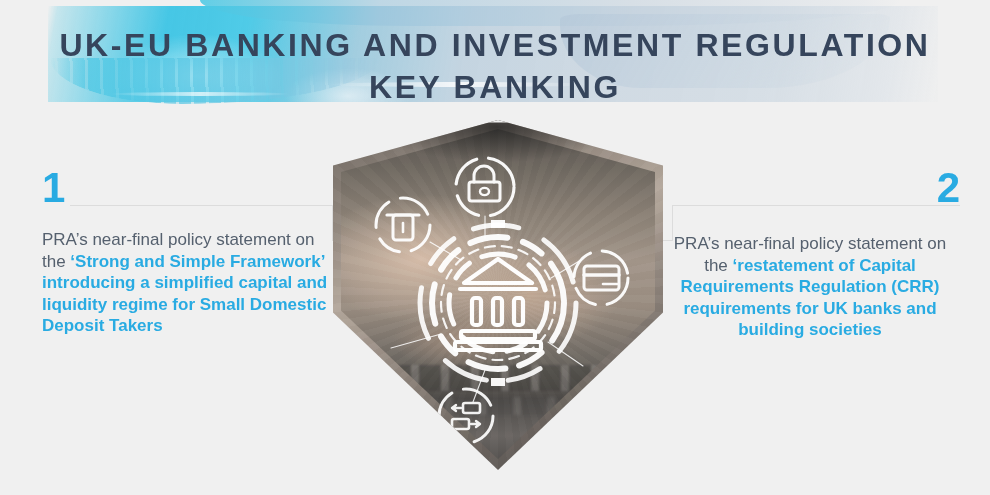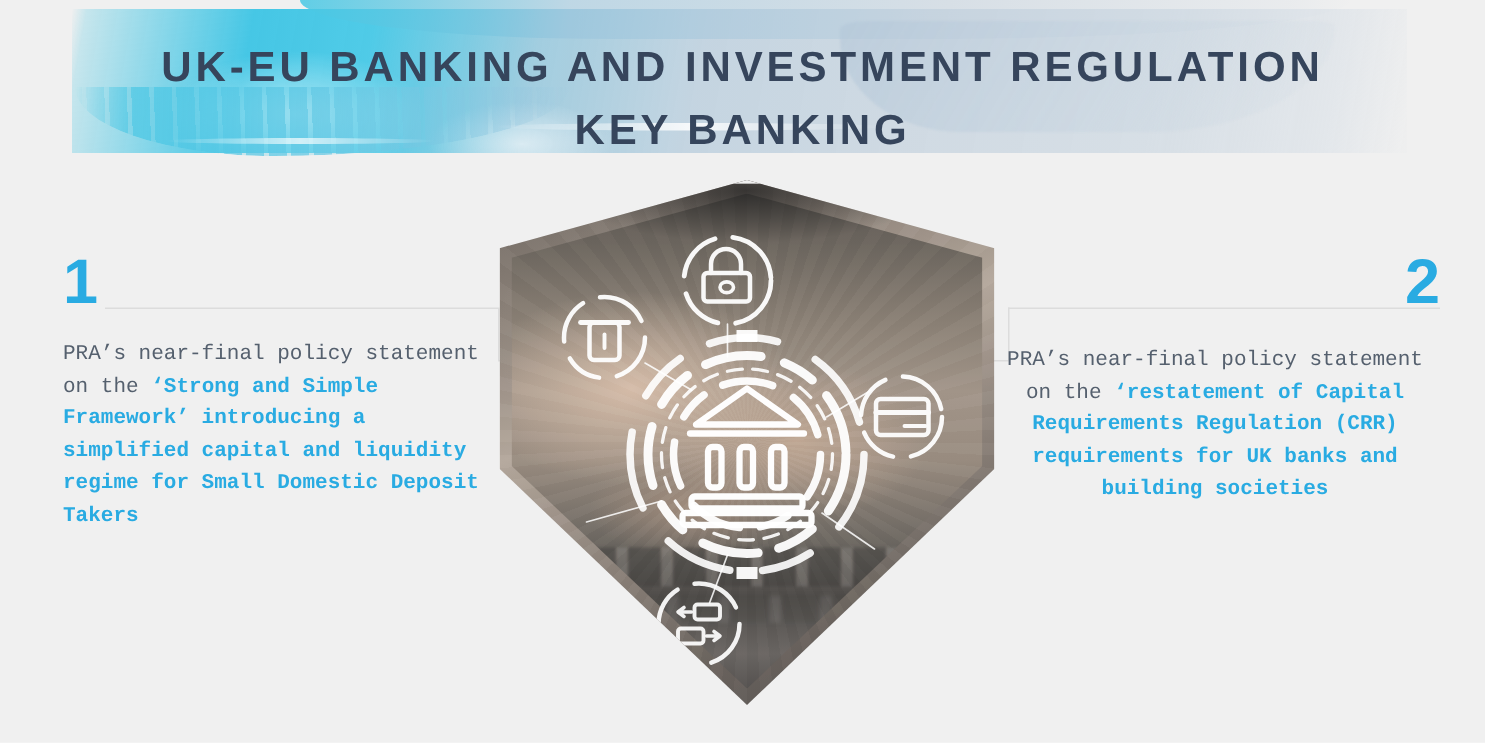--- a/index.html
+++ b/index.html
@@ -64,21 +64,21 @@
   .brush-patchR{
     position:absolute;left:560px;top:14px;width:330px;height:74px;
     background:linear-gradient(120deg, rgba(178,198,216,.55), rgba(198,212,224,.45) 55%, rgba(226,232,236,.08));
     border-radius:6% 4% 40% 26%/8% 6% 100% 90%;
     filter:blur(.6px);
   }
   .title{
     position:absolute;left:0;top:24px;width:990px;
     text-align:center;
     color:#36455c;
-    font-size:28px;
+    font-size:32px;
     font-weight:bold;
     letter-spacing:2.6px;
     line-height:42px;
     z-index:4;
   }
   .title .l2{display:block;}
 
   
   .num{
     position:absolute;
@@ -98,24 +98,23 @@
 
   .vrule{position:absolute;width:1px;background:#dcdcdc;}
   #vrule1{left:332px;top:205px;height:35px;}
   #vrule2{left:672px;top:205px;height:35px;}
   .hrule-stub{position:absolute;height:1px;background:#dcdcdc;}
   #stub2{left:640px;top:240px;width:33px;}
   #stub1{left:332px;top:240px;width:34px;}
 
   .body{
     position:absolute;
-    font-size:14px;
+    font-size:17px;
     line-height:21.5px;
     color:#55606e;
-    font-family:Liberation Mono, monospace;
   }
   #body1{left:42px;top:212px;width:290px;text-align:left;}
   #body2{left:660px;top:216px;width:300px;text-align:center;}
   .hl{color:#29abe2;font-weight:bold;}
 
   
   .shield-wrap{position:absolute;left:333px;top:120px;width:330px;height:350px;}
   .shield-outer{
     position:absolute;left:0;top:0;width:330px;height:350px;
     -webkit-clip-path:polygon(50% 0%, 100% 13%, 100% 55%, 50% 100%, 0% 55%, 0% 13%);

